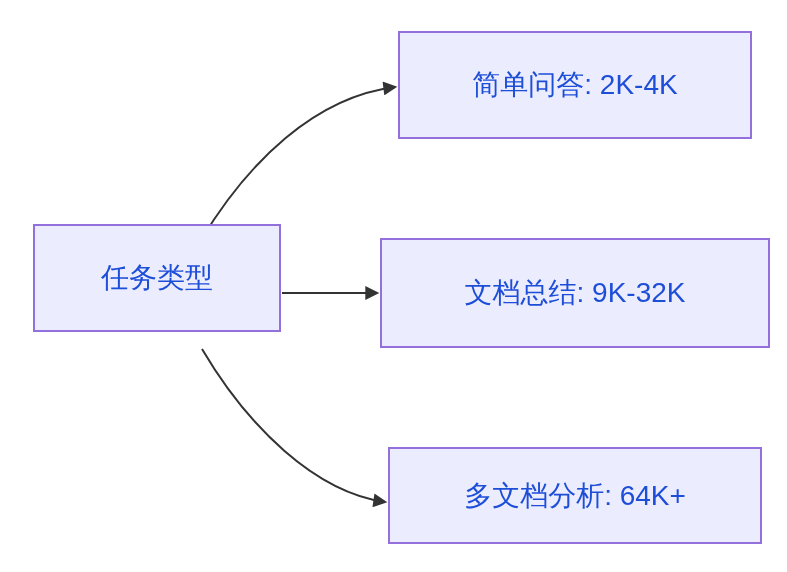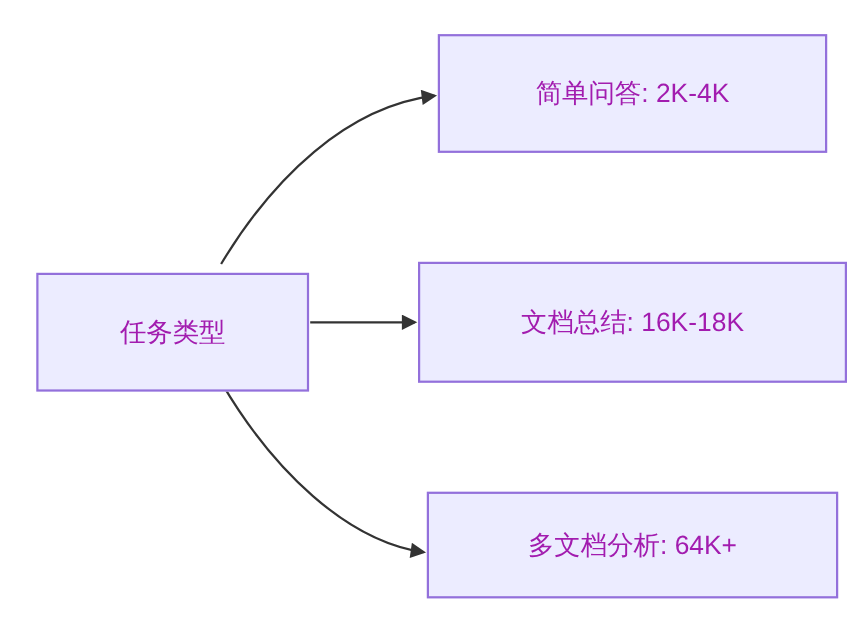--- a/index.html
+++ b/index.html
@@ -20,29 +20,29 @@
     left: 0;
     top: 0;
     width: 787px;
     height: 572px;
   }
   .node {
     position: absolute;
     box-sizing: border-box;
     background: #ECECFF;
     border: 2px solid #9370DB;
-    color: #a21caf;
-    font-size: 24px;
+    color: #1d4ed8;
+    font-size: 28px;
     display: flex;
     align-items: center;
     justify-content: center;
     text-align: center;
     white-space: nowrap;
   }
-  .node-root   { left: 33px;  top: 248px; width: 248px; height: 108px; }
+  .node-root   { left: 33px;  top: 224px; width: 248px; height: 108px; }
   .node-qa     { left: 398px; top: 31px;  width: 354px; height: 108px; }
   .node-doc    { left: 380px; top: 238px; width: 390px; height: 110px; }
   .node-multi  { left: 388px; top: 447px; width: 374px; height: 97px; }
   .edge {
     fill: none;
     stroke: #333333;
     stroke-width: 2px;
   }
 </style>
 </head>
@@ -63,20 +63,20 @@
 
   <div class="node node-root">
     <span>任务类型</span>
   </div>
 
   <div class="node node-qa">
     <span>简单问答: 2K-4K</span>
   </div>
 
   <div class="node node-doc">
-    <span>文档总结: 16K-18K</span>
+    <span>文档总结: 9K-32K</span>
   </div>
 
   <div class="node node-multi">
     <span>多文档分析: 64K+</span>
   </div>
 
 </div>
 
 </body></html>

